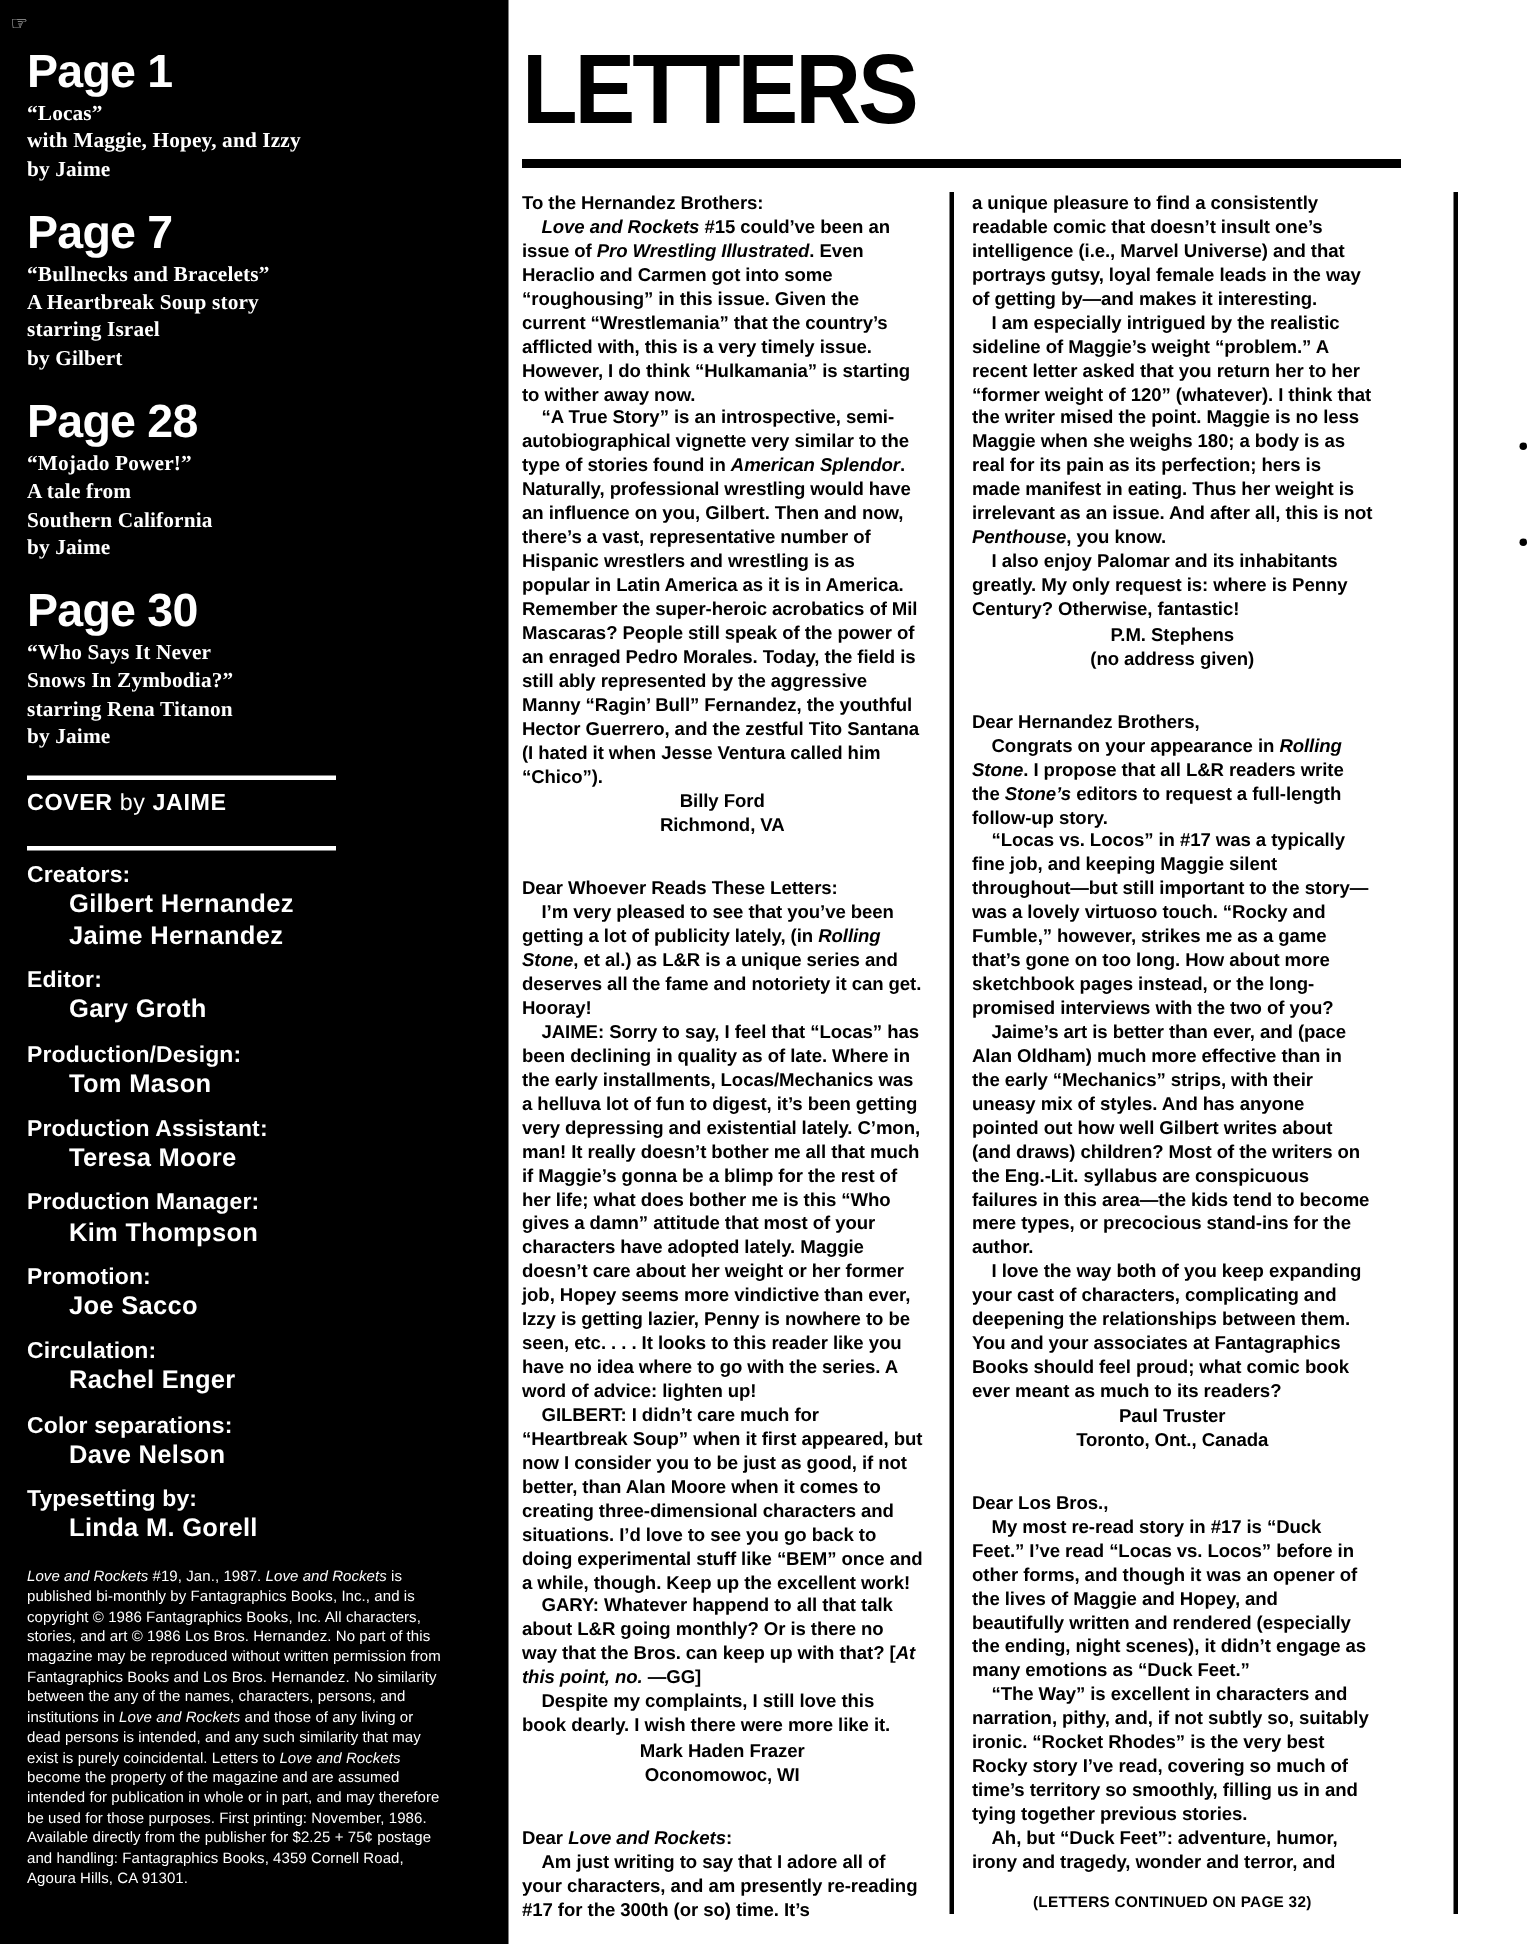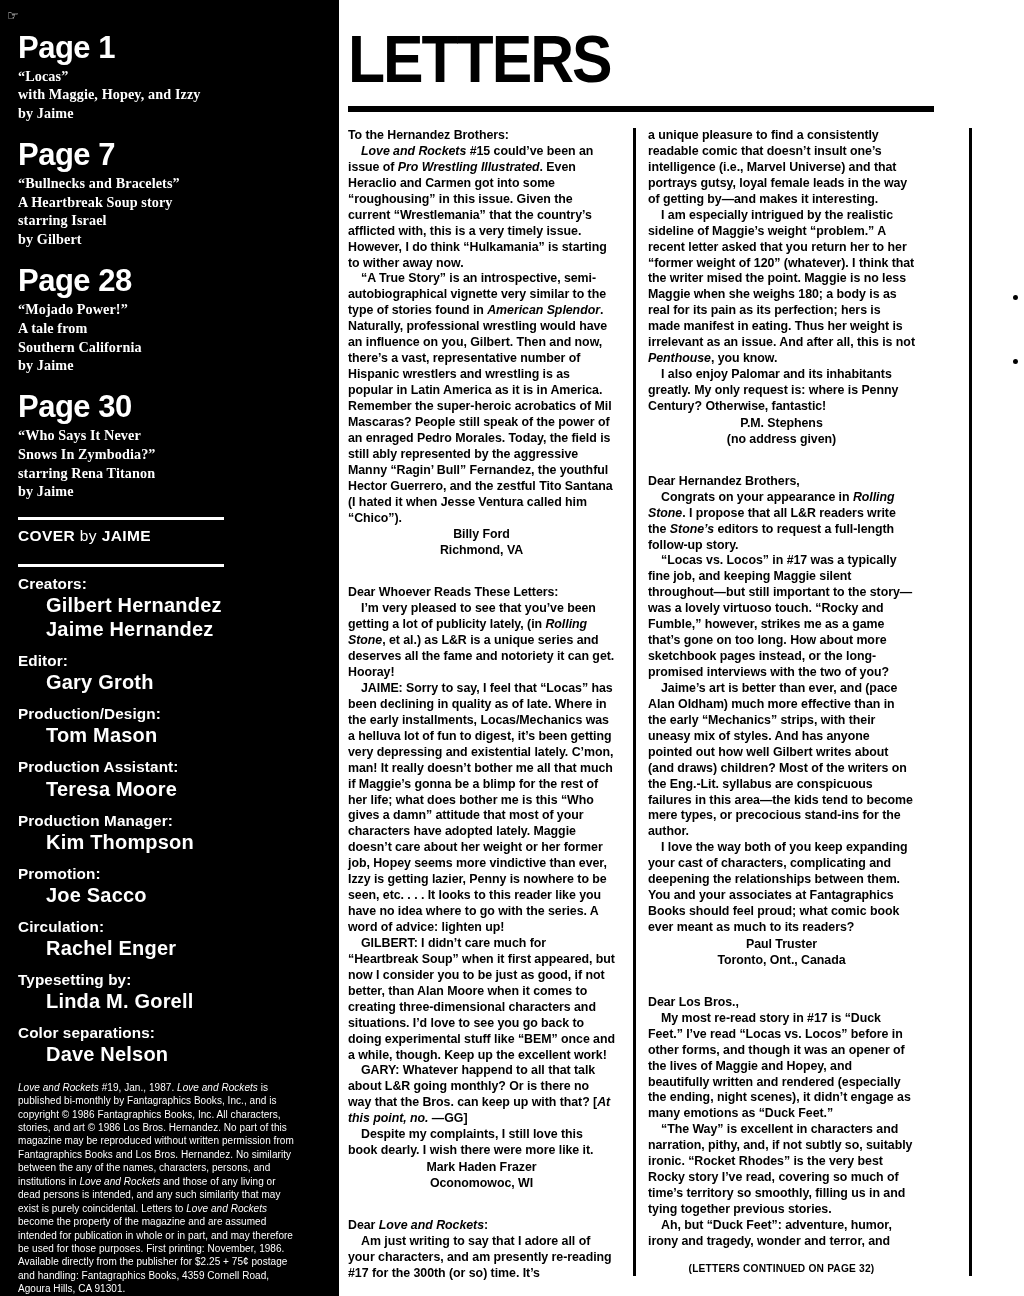--- a/index.html
+++ b/index.html
@@ -104,21 +104,21 @@
   .credit-block {
     margin-bottom: 11px;
   }
   .credit-role {
     font-size: 15.3px;
     font-weight: bold;
     line-height: 1.18;
     letter-spacing: 0.1px;
   }
   .credit-name {
-    font-size: 20px;
+    font-size: 17px;
     font-weight: bold;
     line-height: 1.2;
     padding-left: 28px;
     letter-spacing: 0.2px;
   }
 
   .fineprint {
     margin-top: 15px;
     font-size: 10px;
     line-height: 1.345;
@@ -325,27 +325,27 @@
         <div class="credit-role">Promotion:</div>
         <div class="credit-name">Joe Sacco</div>
       </div>
 
       <div class="credit-block">
         <div class="credit-role">Circulation:</div>
         <div class="credit-name">Rachel Enger</div>
       </div>
 
       <div class="credit-block">
+        <div class="credit-role">Color separations:</div>
+        <div class="credit-name">Dave Nelson</div>
+      </div>
+
+      <div class="credit-block">
         <div class="credit-role">Typesetting by:</div>
         <div class="credit-name">Linda M. Gorell</div>
-      </div>
-
-      <div class="credit-block">
-        <div class="credit-role">Color separations:</div>
-        <div class="credit-name">Dave Nelson</div>
       </div>
 
     </div>
 
     <div class="fineprint"><i>Love and Rockets</i> #19, Jan., 1987. <i>Love and Rockets</i> is published bi-monthly by Fantagraphics Books, Inc., and is copyright © 1986 Fantagraphics Books, Inc. All characters, stories, and art © 1986 Los Bros. Hernandez. No part of this magazine may be reproduced without written permission from Fantagraphics Books and Los Bros. Hernandez. No similarity between the any of the names, characters, persons, and institutions in <i>Love and Rockets</i> and those of any living or dead persons is intended, and any such similarity that may exist is purely coincidental. Letters to <i>Love and Rockets</i> become the property of the magazine and are assumed intended for publication in whole or in part, and may therefore be used for those purposes. First printing: November, 1986. Available directly from the publisher for $2.25 + 75¢ postage and handling: Fantagraphics Books, 4359 Cornell Road, Agoura Hills, CA 91301.</div>
 
   </div>
   <div class="sidebar-rule"></div>
 
   <div class="main">

